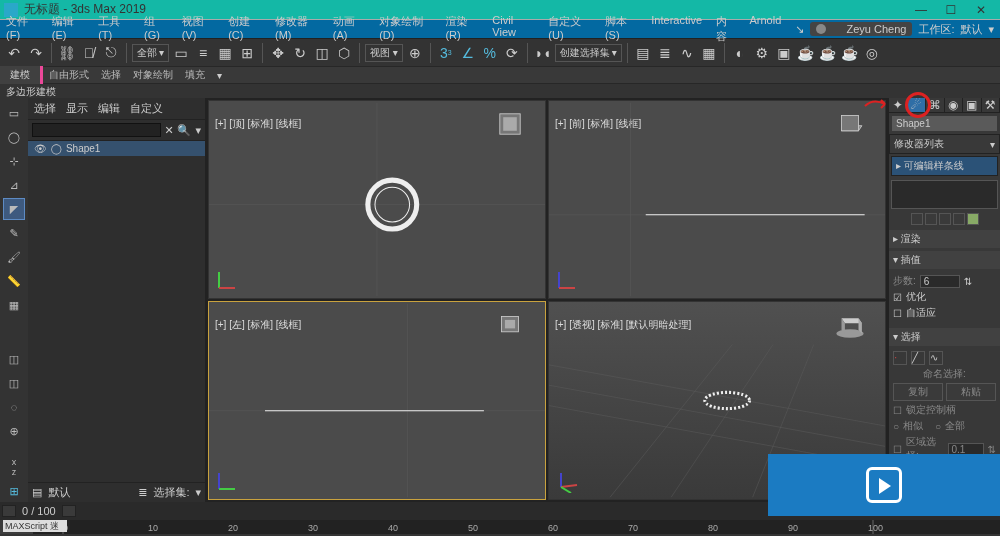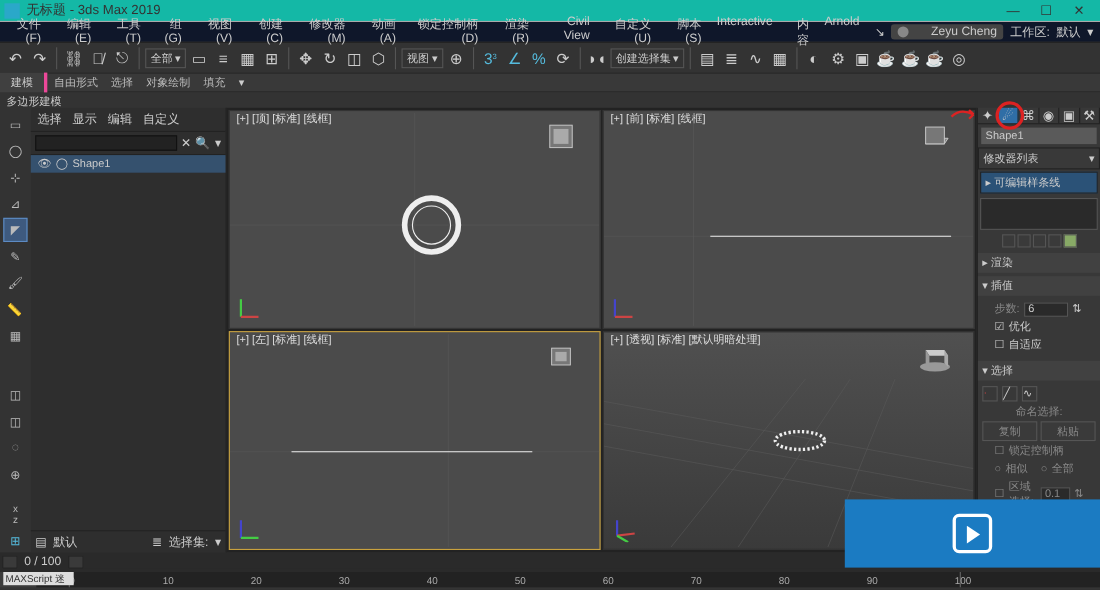--- a/index.html
+++ b/index.html
@@ -21,27 +21,26 @@
     padding: 0 4px;
     color: #333;
     font-size: 12px;
     border-bottom: 1px solid #aaa;
   }
   .titlebar .app-icon { width: 14px; height: 14px; background: #2aa8c9; margin-right: 6px; }
   .titlebar .spacer { flex: 1; }
   .titlebar .sysbtn { width: 30px; text-align: center; font-size: 12px; }
   .menubar {
     height: 18px;
-    background: #0f172a;
+    background: #0369a1;
     display: flex;
     align-items: center;
     padding: 0 6px;
     gap: 14px;
     font-size: 11px;
-    text-align: right;
   }
   .menubar .menu-left { display: flex; gap: 14px; flex: 1; }
   .menubar .menu-right { display: flex; gap: 6px; align-items: center; }
   .user-badge { background: #444; padding: 1px 6px; border-radius: 3px; display:flex; align-items:center; gap:20px;}
   .avatar { width: 10px; height: 10px; border-radius: 50%; background:#888; }
   .toolbar {
     height: 28px;
     background: #333;
     border-top: 1px solid #222;
     display: flex;
@@ -83,21 +82,21 @@
   .scene-hdr { display:flex; justify-content:space-between; padding:2px 6px; font-size:10px; background:#1e1e1e;}
   .scene-row { display:flex; align-items:center; padding:2px 6px; gap:4px; font-size:10px; background:#35516e;}
   .viewports {
     flex: 1;
     display:grid; grid-template-columns: 1fr 1fr; grid-template-rows: 1fr 1fr; gap:2px;
     background:#222; padding:2px;
     position:relative;
   }
   .vp { background:#4b4b4b; position:relative; border:1px solid #333; overflow:hidden;}
   .vp.active { border:1px solid #c9a23e; }
-  .vp-label { position:absolute; top:0; left:6px; font-size:10px; color:#ddd;}
+  .vp-label { position:absolute; top:16px; left:6px; font-size:10px; color:#ddd;}
   .vp-cube { position:absolute; top:6px; right:18px; width:34px; height:34px;}
   .vp svg.grid { position:absolute; top:0;left:0;}
   .gizmo { position:absolute; bottom:6px; left:6px; width:26px; height:26px;}
   .command-panel {
     width: 112px;
     background:#383838;
     border-left:1px solid #222;
     display:flex; flex-direction:column;
     font-size:10px;
     position: relative;
@@ -105,21 +104,21 @@
   .cp-tabs { display:flex; height:20px; border-bottom:1px solid #222;}
   .cp-tab { flex:1; display:flex; align-items:center; justify-content:center; border-right:1px solid #222; font-size:12px;}
   .cp-tab.active { background:#2f6ea6; }
   .cp-name { background:#5a5a5a; padding:2px 4px; margin:3px; font-size:10px;}
   .cp-rolltitle { background:#393939; padding:2px 4px; border:1px solid #222; display:flex; align-items:center; gap:3px;}
   .cp-modrow { background:#2b5277; padding:2px 4px; border:1px solid #222; margin:2px;}
   .cp-btns { display:flex; gap:2px; padding:2px; justify-content:center;}
   .cp-btns .b { width:12px; height:12px; border:1px solid #555; background:#3a3a3a;}
   .cp-section { padding:3px 4px;}
   .cp-section-title { background:#414141; padding:2px 4px; margin-top:3px;}
-  .cp-field { display:flex; align-items:center; gap:4px; margin:2px 11px;}
+  .cp-field { display:flex; align-items:center; gap:4px; margin:2px 0;}
   .cp-field .lab { color:#888; }
   .cp-field .val { background:#2a2a2a; border:1px solid #555; padding:0 3px; width:40px;}
   .cp-sel-icons { display:flex; gap:4px; padding:2px 0;}
   .cp-sel-icons .si { width:14px;height:14px; border:1px solid #555; }
   .pair-btns { display:flex; gap:3px; margin:2px 0;}
   .pair-btns .pbtn { flex:1; background:#3a3a3a; border:1px solid #555; text-align:center; padding:1px 0; color:#888;}
   .circle-red { position:absolute; border:3px solid #d22; border-radius:50%; pointer-events:none;}
   .timeslider { height:18px; background:#2a2a2a; display:flex; align-items:center; padding:0 2px;}
   .ts-btn { width:14px; height:12px; background:#3a3a3a; border:1px solid #222;}
   .ts-track { flex:1; height:12px; background:#2a2a2a; position:relative;}
@@ -147,21 +146,21 @@
 <div class="menubar">
   <div class="menu-left">
     <span>文件(F)</span>
     <span>编辑(E)</span>
     <span>工具(T)</span>
     <span>组(G)</span>
     <span>视图(V)</span>
     <span>创建(C)</span>
     <span>修改器(M)</span>
     <span>动画(A)</span>
-    <span>锁定控制柄(D)</span>
+    <span>对象绘制(D)</span>
     <span>渲染(R)</span>
     <span>Civil View</span>
     <span>自定义(U)</span>
     <span>脚本(S)</span>
     <span>Interactive</span>
     <span>内容</span>
     <span>Arnold</span>
   </div>
   <div class="menu-right">
     <span>↘</span>

